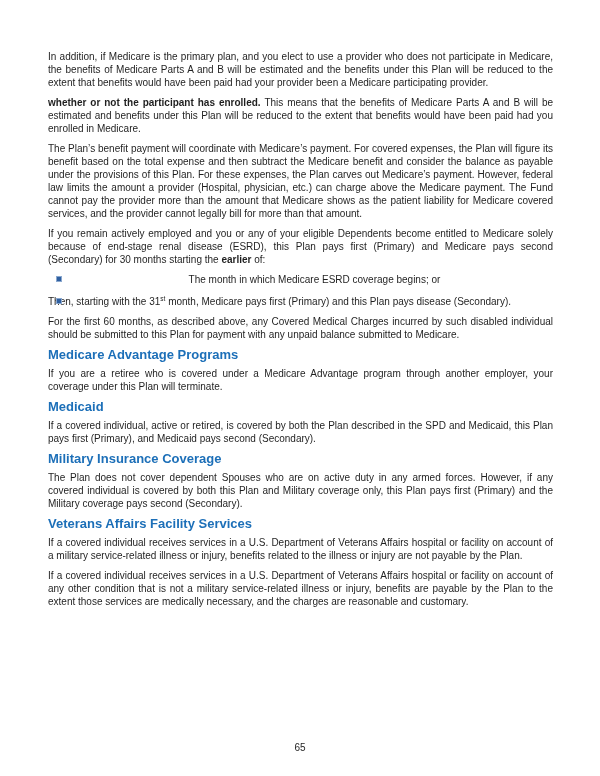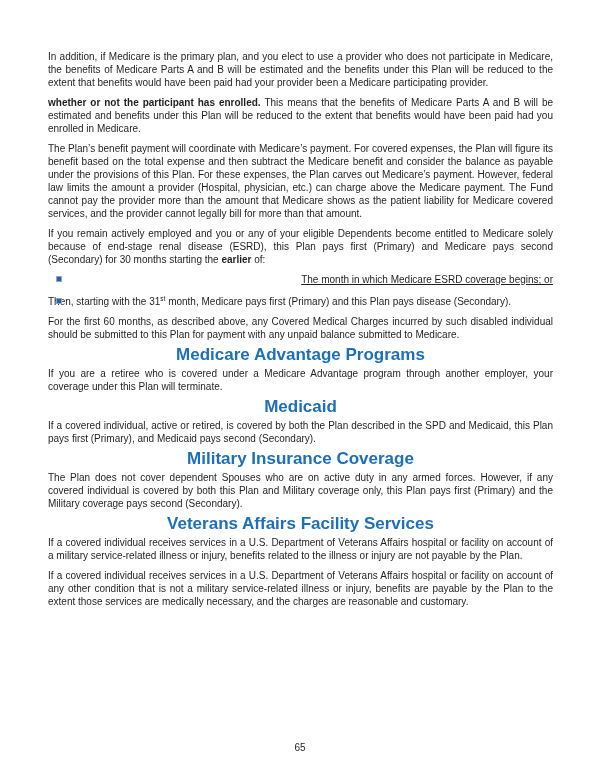--- a/index.html
+++ b/index.html
@@ -20,40 +20,39 @@
   }
   .para {
     font-size: 10px;
     line-height: 13px;
     text-align: justify;
     margin: 0 0 7px 0;
   }
   .para b { font-weight: bold; }
   sup { font-size: 6.5px; line-height: 0; vertical-align: super; }
   h2.section-heading {
-    font-size: 17px;
+    font-size: 13px;
     line-height: 14px;
     font-weight: bold;
     color: #1c6fb8;
     margin: 6px 0 5px 0;
-    text-align: center;
+    text-align: left;
   }
   ul.bullet-list {
     list-style: none;
     margin: 2px 0 1px 0;
     padding: 0;
   }
   ul.bullet-list li {
     position: relative;
     font-size: 10px;
     line-height: 13px;
     padding-left: 28px;
     margin: 0 0 9px 0;
-    text-align: right;
-    text-decoration: underline;
+    text-align: center;
   }
   ul.bullet-list li .sq-bullet {
     position: absolute;
     left: 9px;
     top: 4px;
     width: 4px;
     height: 4px;
     background: #2f5fa0;
     box-shadow: 0 0 0 1px #8aa8cf;
   }

